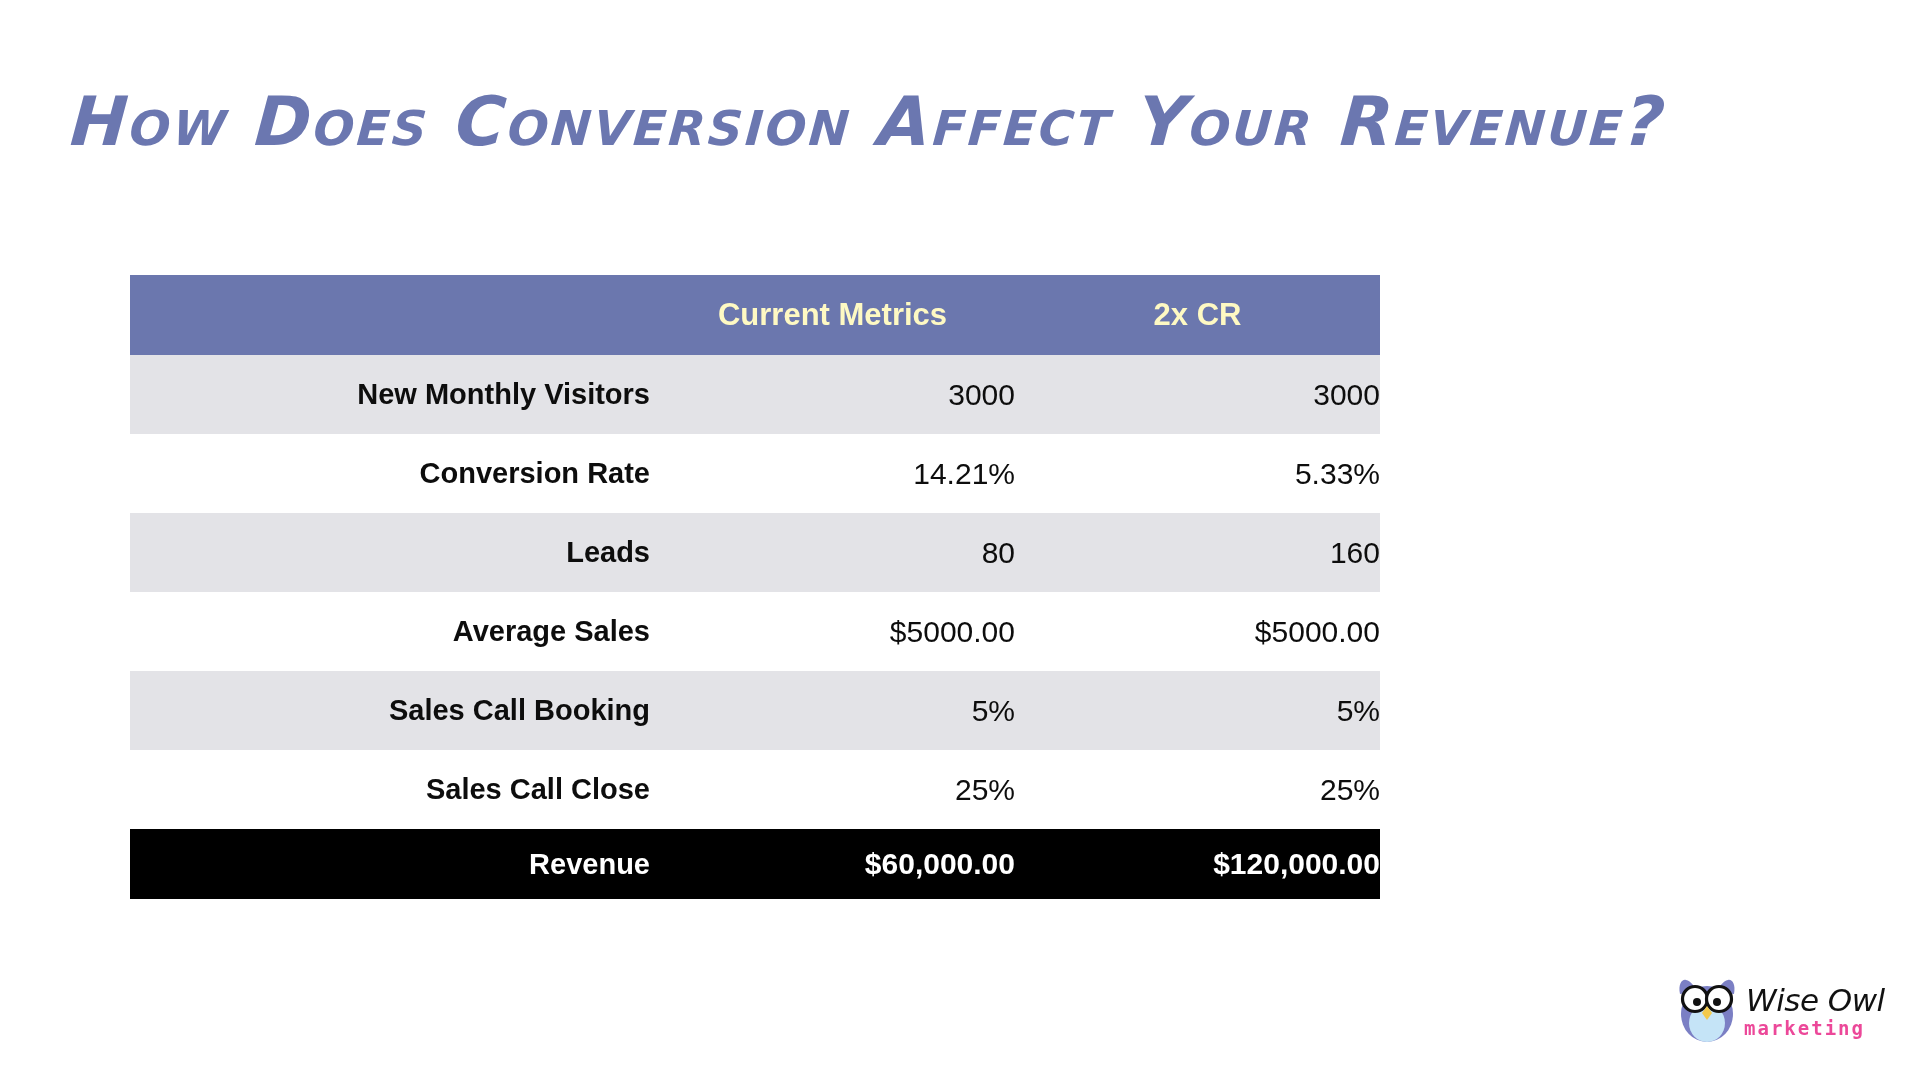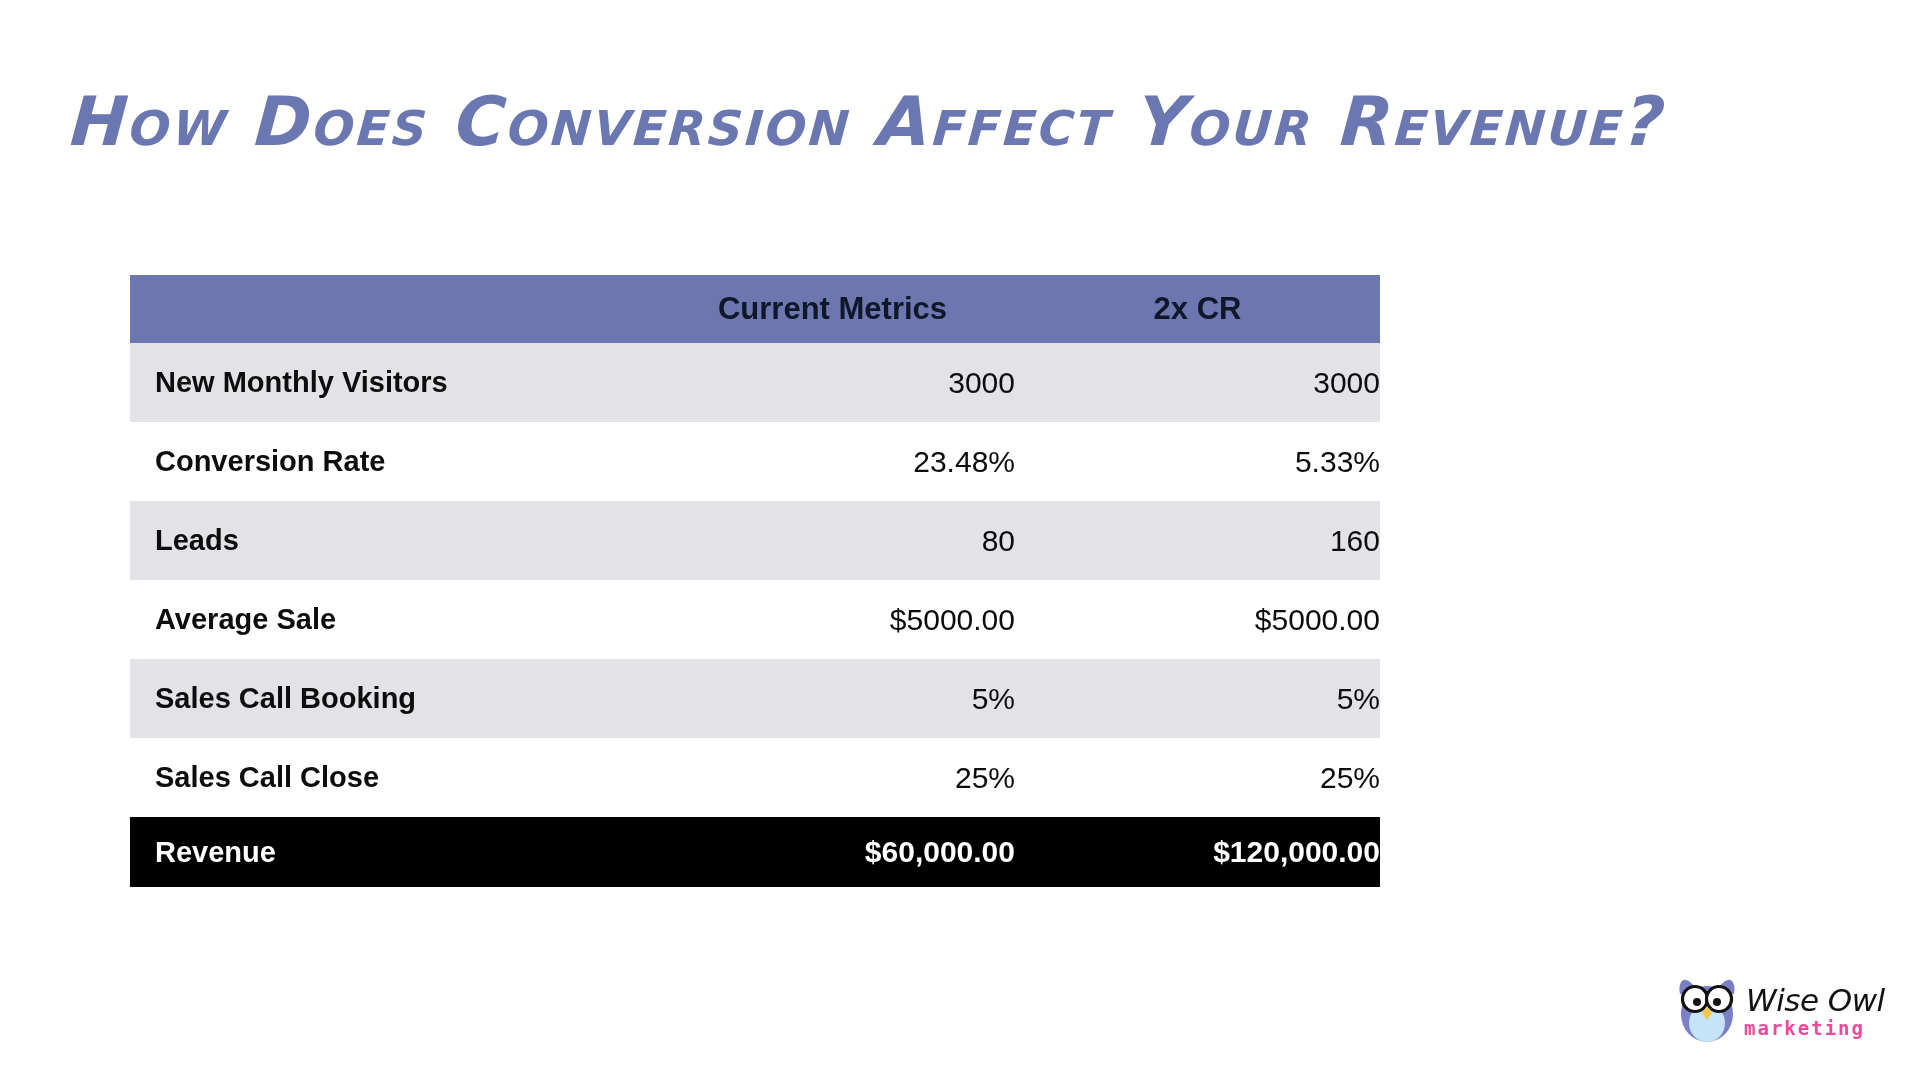--- a/index.html
+++ b/index.html
@@ -46,23 +46,23 @@
     top: 275px;
     width: 1250px;
     border-collapse: collapse;
     table-layout: fixed;
   }
 
   .metrics-table col.c-label { width: 520px; }
   .metrics-table col.c-val   { width: 365px; }
 
   .metrics-table thead th {
-    height: 68px;
+    height: 80px;
     background: #6B77AE;
-    color: #0f172a;
+    color: #fef9c3;
     font-size: 31px;
     font-weight: 700;
     text-align: center;
     vertical-align: middle;
     padding: 0;
   }
   .metrics-table thead th.th-label {
     text-align: left;
     padding-left: 25px;
   }
@@ -70,21 +70,21 @@
   .metrics-table tbody td {
     height: 79px;
     font-size: 30px;
     color: #0d0d0d;
     text-align: right;
     vertical-align: middle;
     padding: 0;
   }
 
   .metrics-table tbody td.cell-label {
-    text-align: left;
+    text-align: right;
     padding-left: 25px;
     font-weight: 700;
     font-size: 29px;
   }
 
   tr.row-alt td { background: #E3E3E7; }
   tr.row-plain td { background: #ffffff; }
 
   tr.row-total td {
     background: #000000;
@@ -157,32 +157,32 @@
     <tbody>
 
       <tr class="row-alt">
         <td class="cell-label">New Monthly Visitors</td>
         <td>3000</td>
         <td>3000</td>
       </tr>
 
       <tr class="row-plain">
         <td class="cell-label">Conversion Rate</td>
-        <td>23.48%</td>
+        <td>14.21%</td>
         <td>5.33%</td>
       </tr>
 
       <tr class="row-alt">
         <td class="cell-label">Leads</td>
         <td>80</td>
         <td>160</td>
       </tr>
 
       <tr class="row-plain">
-        <td class="cell-label">Average Sale</td>
+        <td class="cell-label">Average Sales</td>
         <td>$5000.00</td>
         <td>$5000.00</td>
       </tr>
 
       <tr class="row-alt">
         <td class="cell-label">Sales Call Booking</td>
         <td>5%</td>
         <td>5%</td>
       </tr>
 

